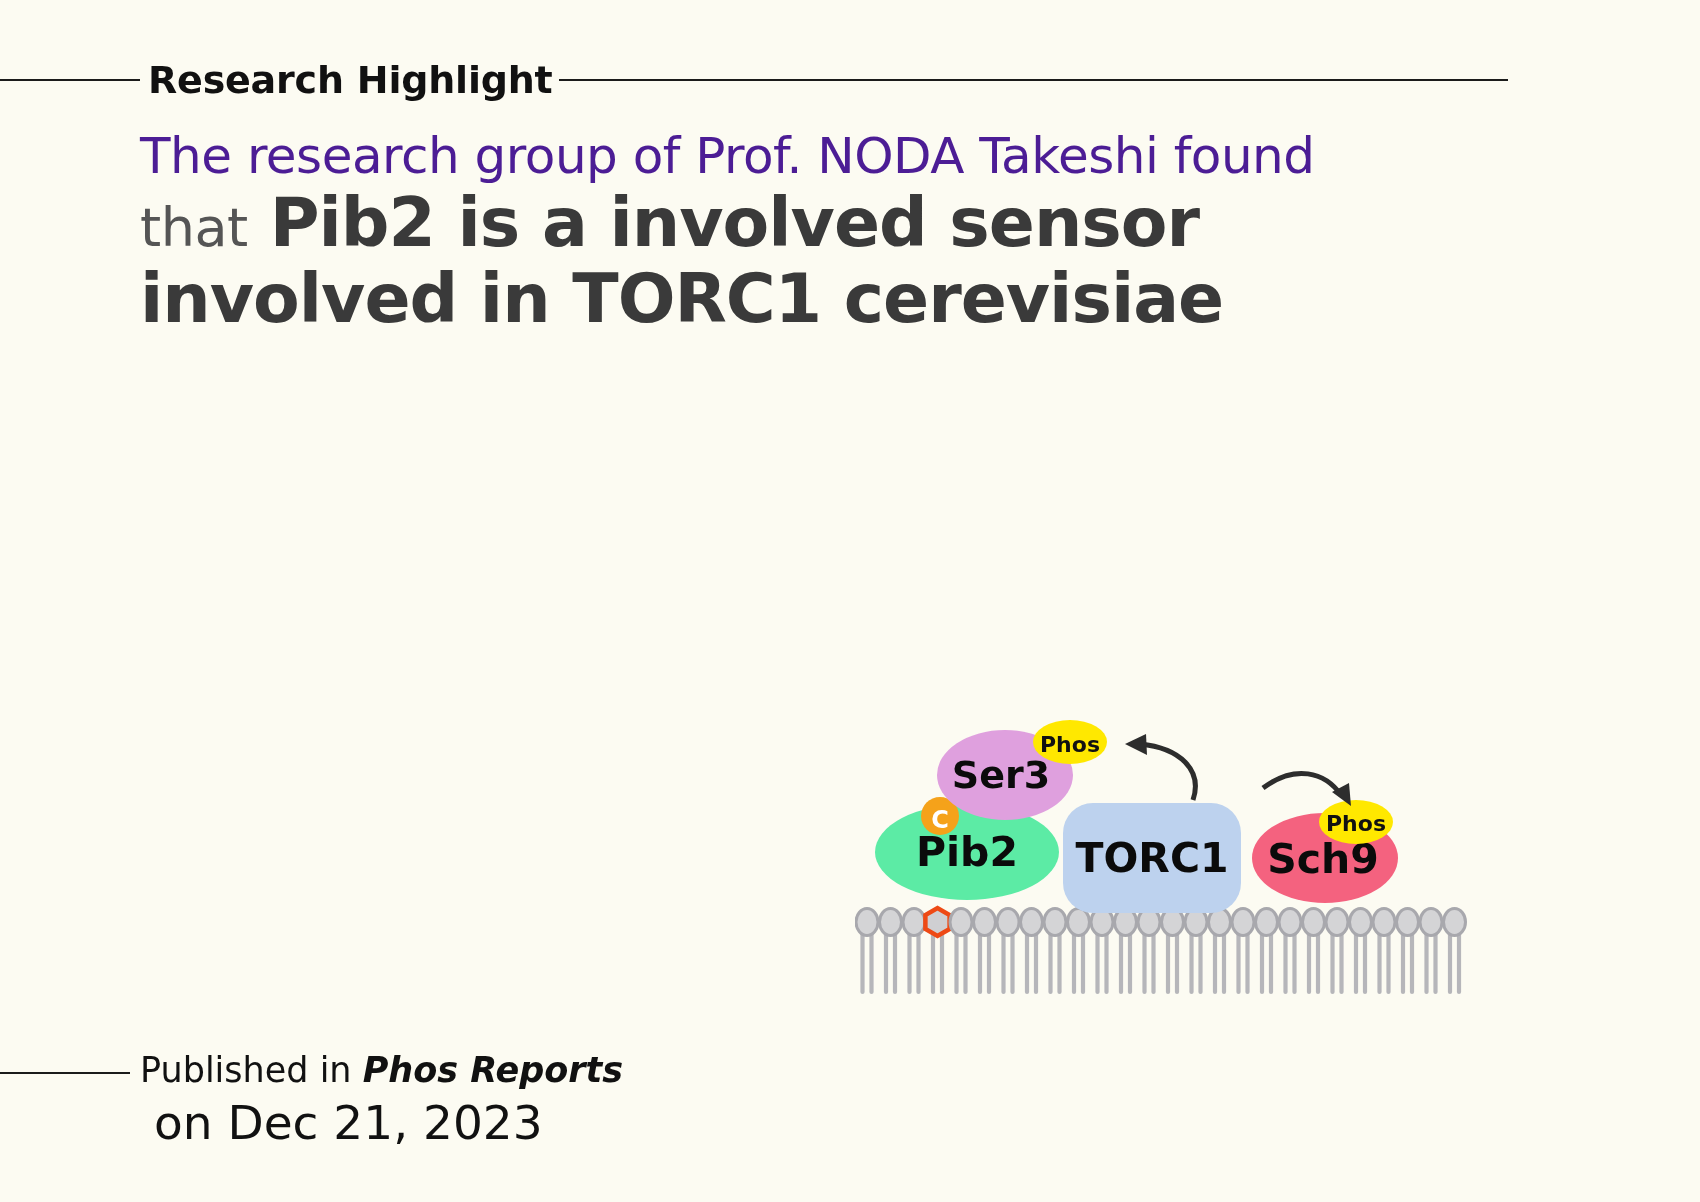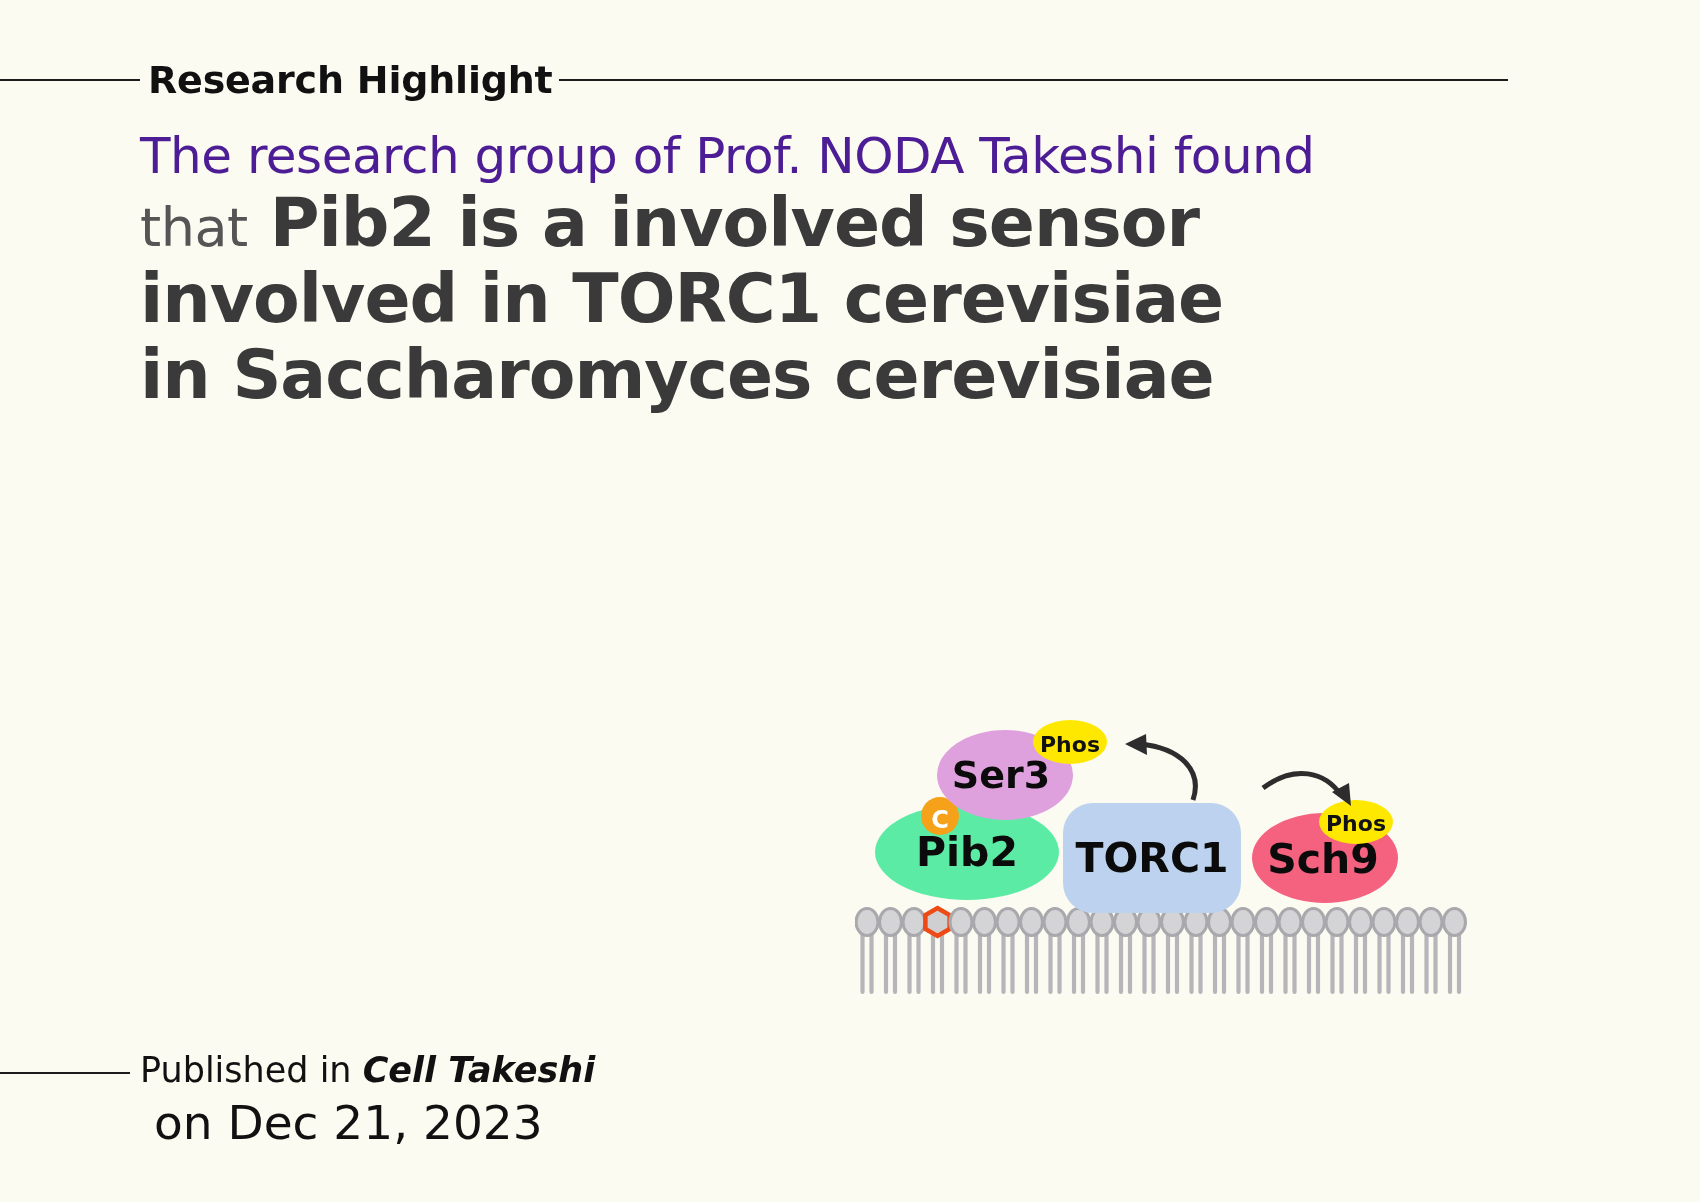--- a/index.html
+++ b/index.html
@@ -145,28 +145,27 @@
   <div class="rule-right"></div>
 </div>
 
 <div class="headline">
   <div class="lede">The research group of Prof. NODA Takeshi found</div>
   <div class="row-mixed">
     <span class="lede-that">that</span>
     <span class="title-line">Pib2 is a involved sensor</span>
   </div>
   <div class="title-line">involved in TORC1 cerevisiae</div>
-  <div class="title-line">in Saccharomyces cerevisiae</div>
 </div>
 
 <div class="footer-block">
   <div class="footer-rule"></div>
   <div class="footer-text">
     <div class="pub-line">
-      <span>Published in </span><span class="journal">Cell Takeshi</span>
+      <span>Published in </span><span class="journal">Phos Reports</span>
     </div>
     <div class="pub-date">on Dec 21, 2023</div>
   </div>
 </div>
 
 <div class="figure">
   <svg width="660" height="330" viewBox="0 0 660 330" xmlns="http://www.w3.org/2000/svg">
 
     <g stroke="#b6b6ba" stroke-width="4.2" stroke-linecap="round">
       <g id="tails-group">

